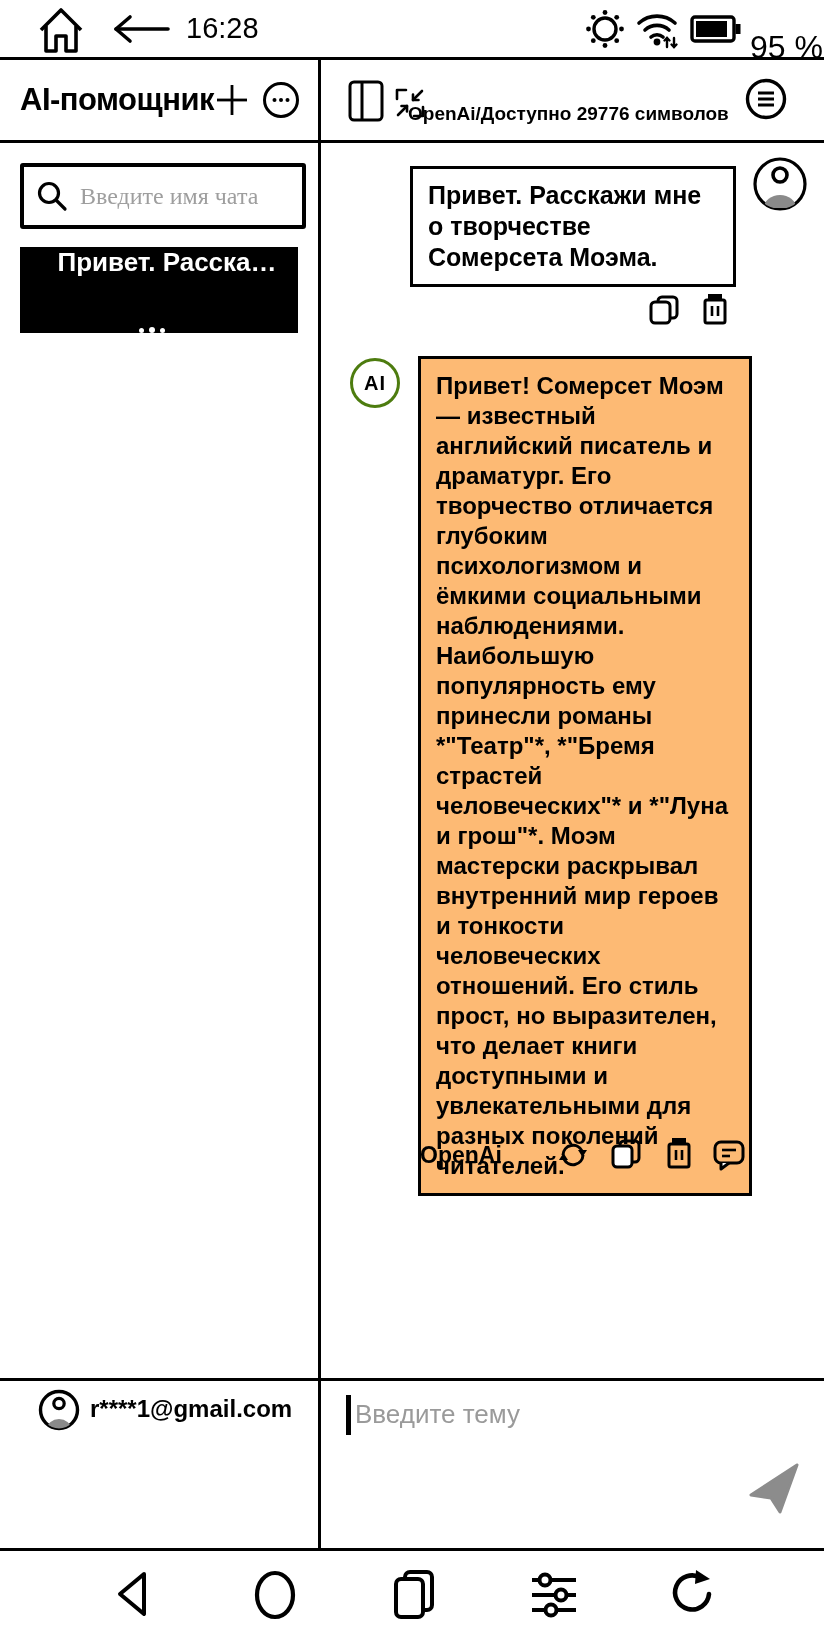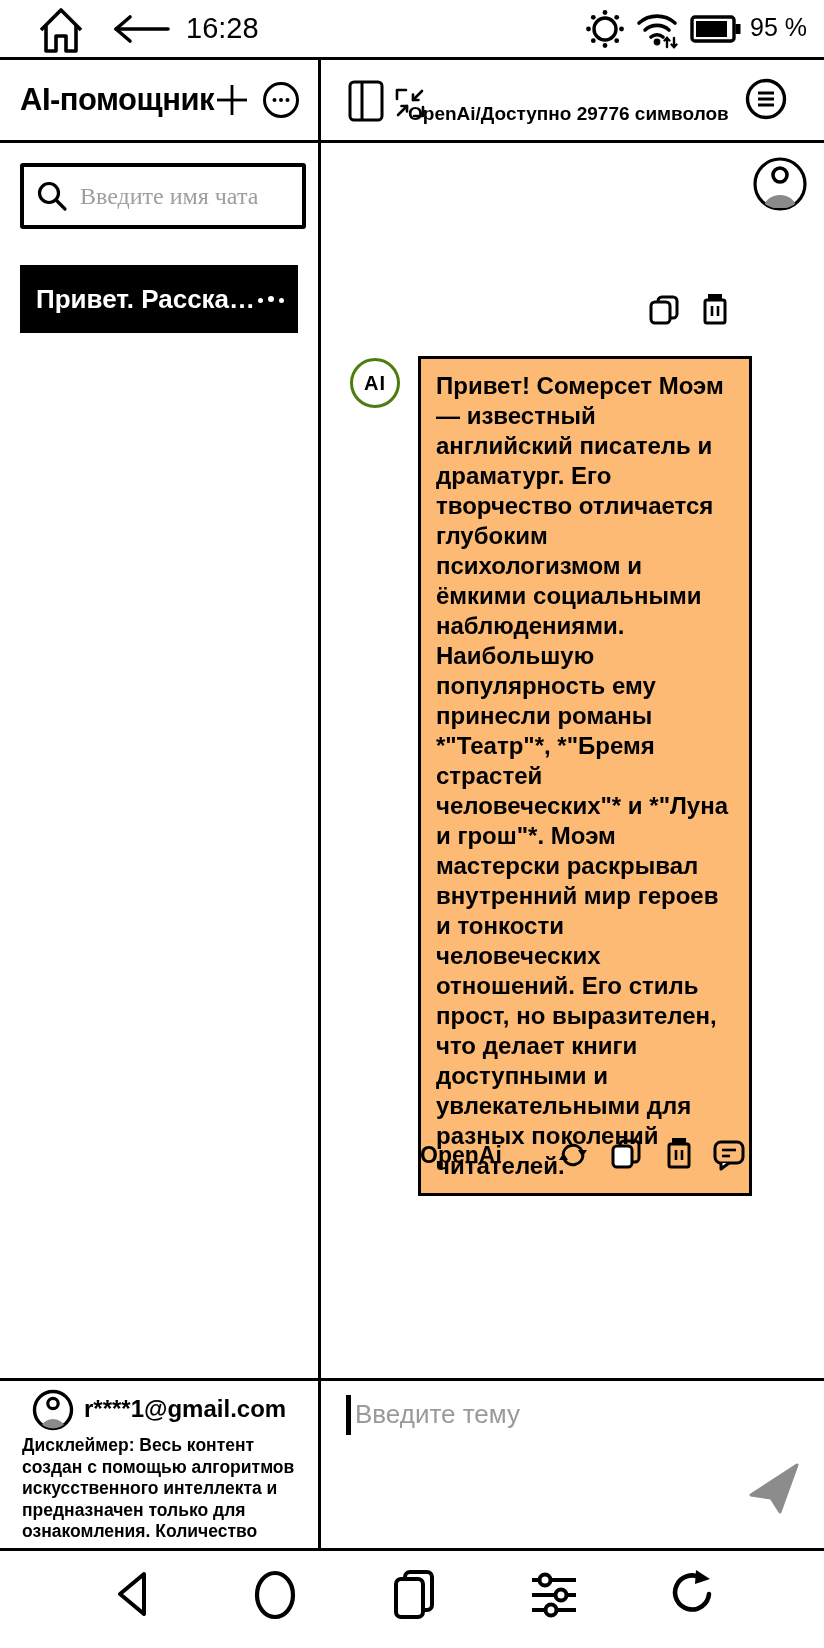--- a/index.html
+++ b/index.html
@@ -2,33 +2,33 @@
 <html><head>
 <meta charset="utf-8">
 <style>
   html,body{margin:0;padding:0;background:#fff;}
   #screen{position:relative;width:824px;height:1648px;background:#ffffff;overflow:hidden;
           font-family:"Liberation Sans",sans-serif;color:#000;padding-left:40px;}
   .abs{position:absolute;}
   svg{display:block;}
   
   .status-time{font-size:29px;font-weight:400;}
-  .status-pct{font-size:25px;font-weight:400;}
+  .status-pct{font-size:32px;font-weight:400;margin-top:16px;}
   
   .hline{position:absolute;left:0;width:824px;height:3px;background:#000;}
   .vline{position:absolute;background:#000;}
   
   .side-title{font-size:31px;font-weight:700;letter-spacing:-0.5px;}
   .search-box{position:absolute;left:20px;top:163px;width:278px;height:58px;border:4px solid #000;
               border-radius:3px;display:flex;align-items:center;background:#fff;}
   .search-box input{border:none;outline:none;flex:1;font-size:24px;font-family:Liberation Serif, serif;
               color:#000;background:transparent;min-width:0;}
   .search-box input::placeholder{color:#9e9e9e;opacity:1;}
-  .chat-item{position:absolute;left:20px;top:265px;width:278px;height:68px;background:#000;color:#fff;
-             display:flex;align-items:center;}
+  .chat-item{position:absolute;left:20px;top:247px;width:278px;height:86px;background:#000;color:#fff;
+             display:flex;align-items:center;flex-direction:column;}
   .chat-item-label{font-size:26px;font-weight:700;margin-left:16px;flex:1;white-space:nowrap;overflow:hidden;}
   .dots3{display:flex;align-items:center;gap:5px;margin-right:14px;}
   .dots3 i{width:6px;height:6px;border-radius:50%;background:#fff;}
   .dots3 i:first-child,.dots3 i:last-child{width:5px;height:5px;margin-top:2px;}
   
   .chat-title{font-size:27px;font-weight:700;letter-spacing:-0.3px;}
   .chat-subtitle{font-size:19px;font-weight:700;}
   
   .user-msg{position:absolute;left:410px;top:166px;width:326px;border:3px solid #000;background:#fff;
             padding:11px 15px;font-size:25px;line-height:31px;font-weight:700;box-sizing:border-box;}
@@ -174,20 +174,21 @@
 
   <div class="chat-item">
     <span class="chat-item-label">Привет. Расска…</span>
     <span class="dots3">
         <i></i>
         <i></i>
         <i></i>
       </span>
   </div>
 
+  <div class="user-msg">Привет. Расскажи мне о творчестве Сомерсета Моэма.</div>
   <div class="abs" style="left:752px;top:156px;">
     <svg width="56" height="56" viewBox="0 0 56 56">
       <defs>
           <clipPath id="avclip">
             <circle cx="28" cy="28" r="25"></circle>
           </clipPath>
         </defs>
       <circle cx="28" cy="28" r="25" fill="#fff" stroke="#000" stroke-width="3.2"></circle>
       <path d="M12 52 a16 13 0 0 1 32 0 z" fill="#8a8a8a" clip-path="url(#avclip)"></path>
       <circle cx="28" cy="19" r="7" fill="#fff" stroke="#000" stroke-width="3.6"></circle>
@@ -239,35 +240,34 @@
     <svg width="34" height="34" viewBox="0 0 34 34">
       <rect x="3" y="4" width="28" height="21" rx="6" fill="none" stroke="#000" stroke-width="3"></rect>
       <path d="M9 25 L9 31 L17 25" fill="#fff" stroke="#000" stroke-width="3" stroke-linejoin="round"></path>
       <line x1="10" y1="12" x2="24" y2="12" stroke="#000" stroke-width="2.6"></line>
       <line x1="10" y1="18" x2="18" y2="18" stroke="#000" stroke-width="2.6"></line>
     </svg>
   </div>
 
   <div class="hline" style="top:1378px;"></div>
 
-  <div class="abs" style="left:4px;top:1381px;width:318px;height:167px;overflow:hidden;">
+  <div class="abs" style="left:10px;top:1381px;width:318px;height:167px;overflow:hidden;text-align:right;">
     <div class="abs" style="left:28px;top:8px;">
       <svg width="42" height="42" viewBox="0 0 42 42">
         <defs>
             <clipPath id="avclip2">
               <circle cx="21" cy="21" r="18.5"></circle>
             </clipPath>
           </defs>
         <circle cx="21" cy="21" r="18.5" fill="#fff" stroke="#000" stroke-width="3.4"></circle>
         <path d="M9 40 a12 10 0 0 1 24 0 z" fill="#8a8a8a" clip-path="url(#avclip2)"></path>
         <circle cx="21" cy="14.5" r="5.2" fill="#fff" stroke="#000" stroke-width="3.2"></circle>
       </svg>
     </div>
     <div class="abs email" style="left:80px;top:14px;">r****1@gmail.com</div>
-    <div class="disclaimer">Дисклеймер: Весь контент создан с помощью алгоритмов искусственного интеллекта и предназначен только для ознакомления. Количество</div>
   </div>
 
   <div class="abs" style="left:321px;top:1381px;width:503px;height:167px;">
     <div class="cursor-bar" style="left:25px;top:14px;position:absolute;"></div>
     <div class="abs input-placeholder" style="left:34px;top:18px;">Введите тему</div>
     <div class="abs icon-btn" style="left:423px;top:77px;">
       <svg width="58" height="58" viewBox="0 0 58 58">
         <path d="M53 7 L7 37 L27 40 L36 54 Z" fill="#8c8c8c" stroke="#8c8c8c" stroke-width="3" stroke-linejoin="round"></path>
       </svg>
     </div>

